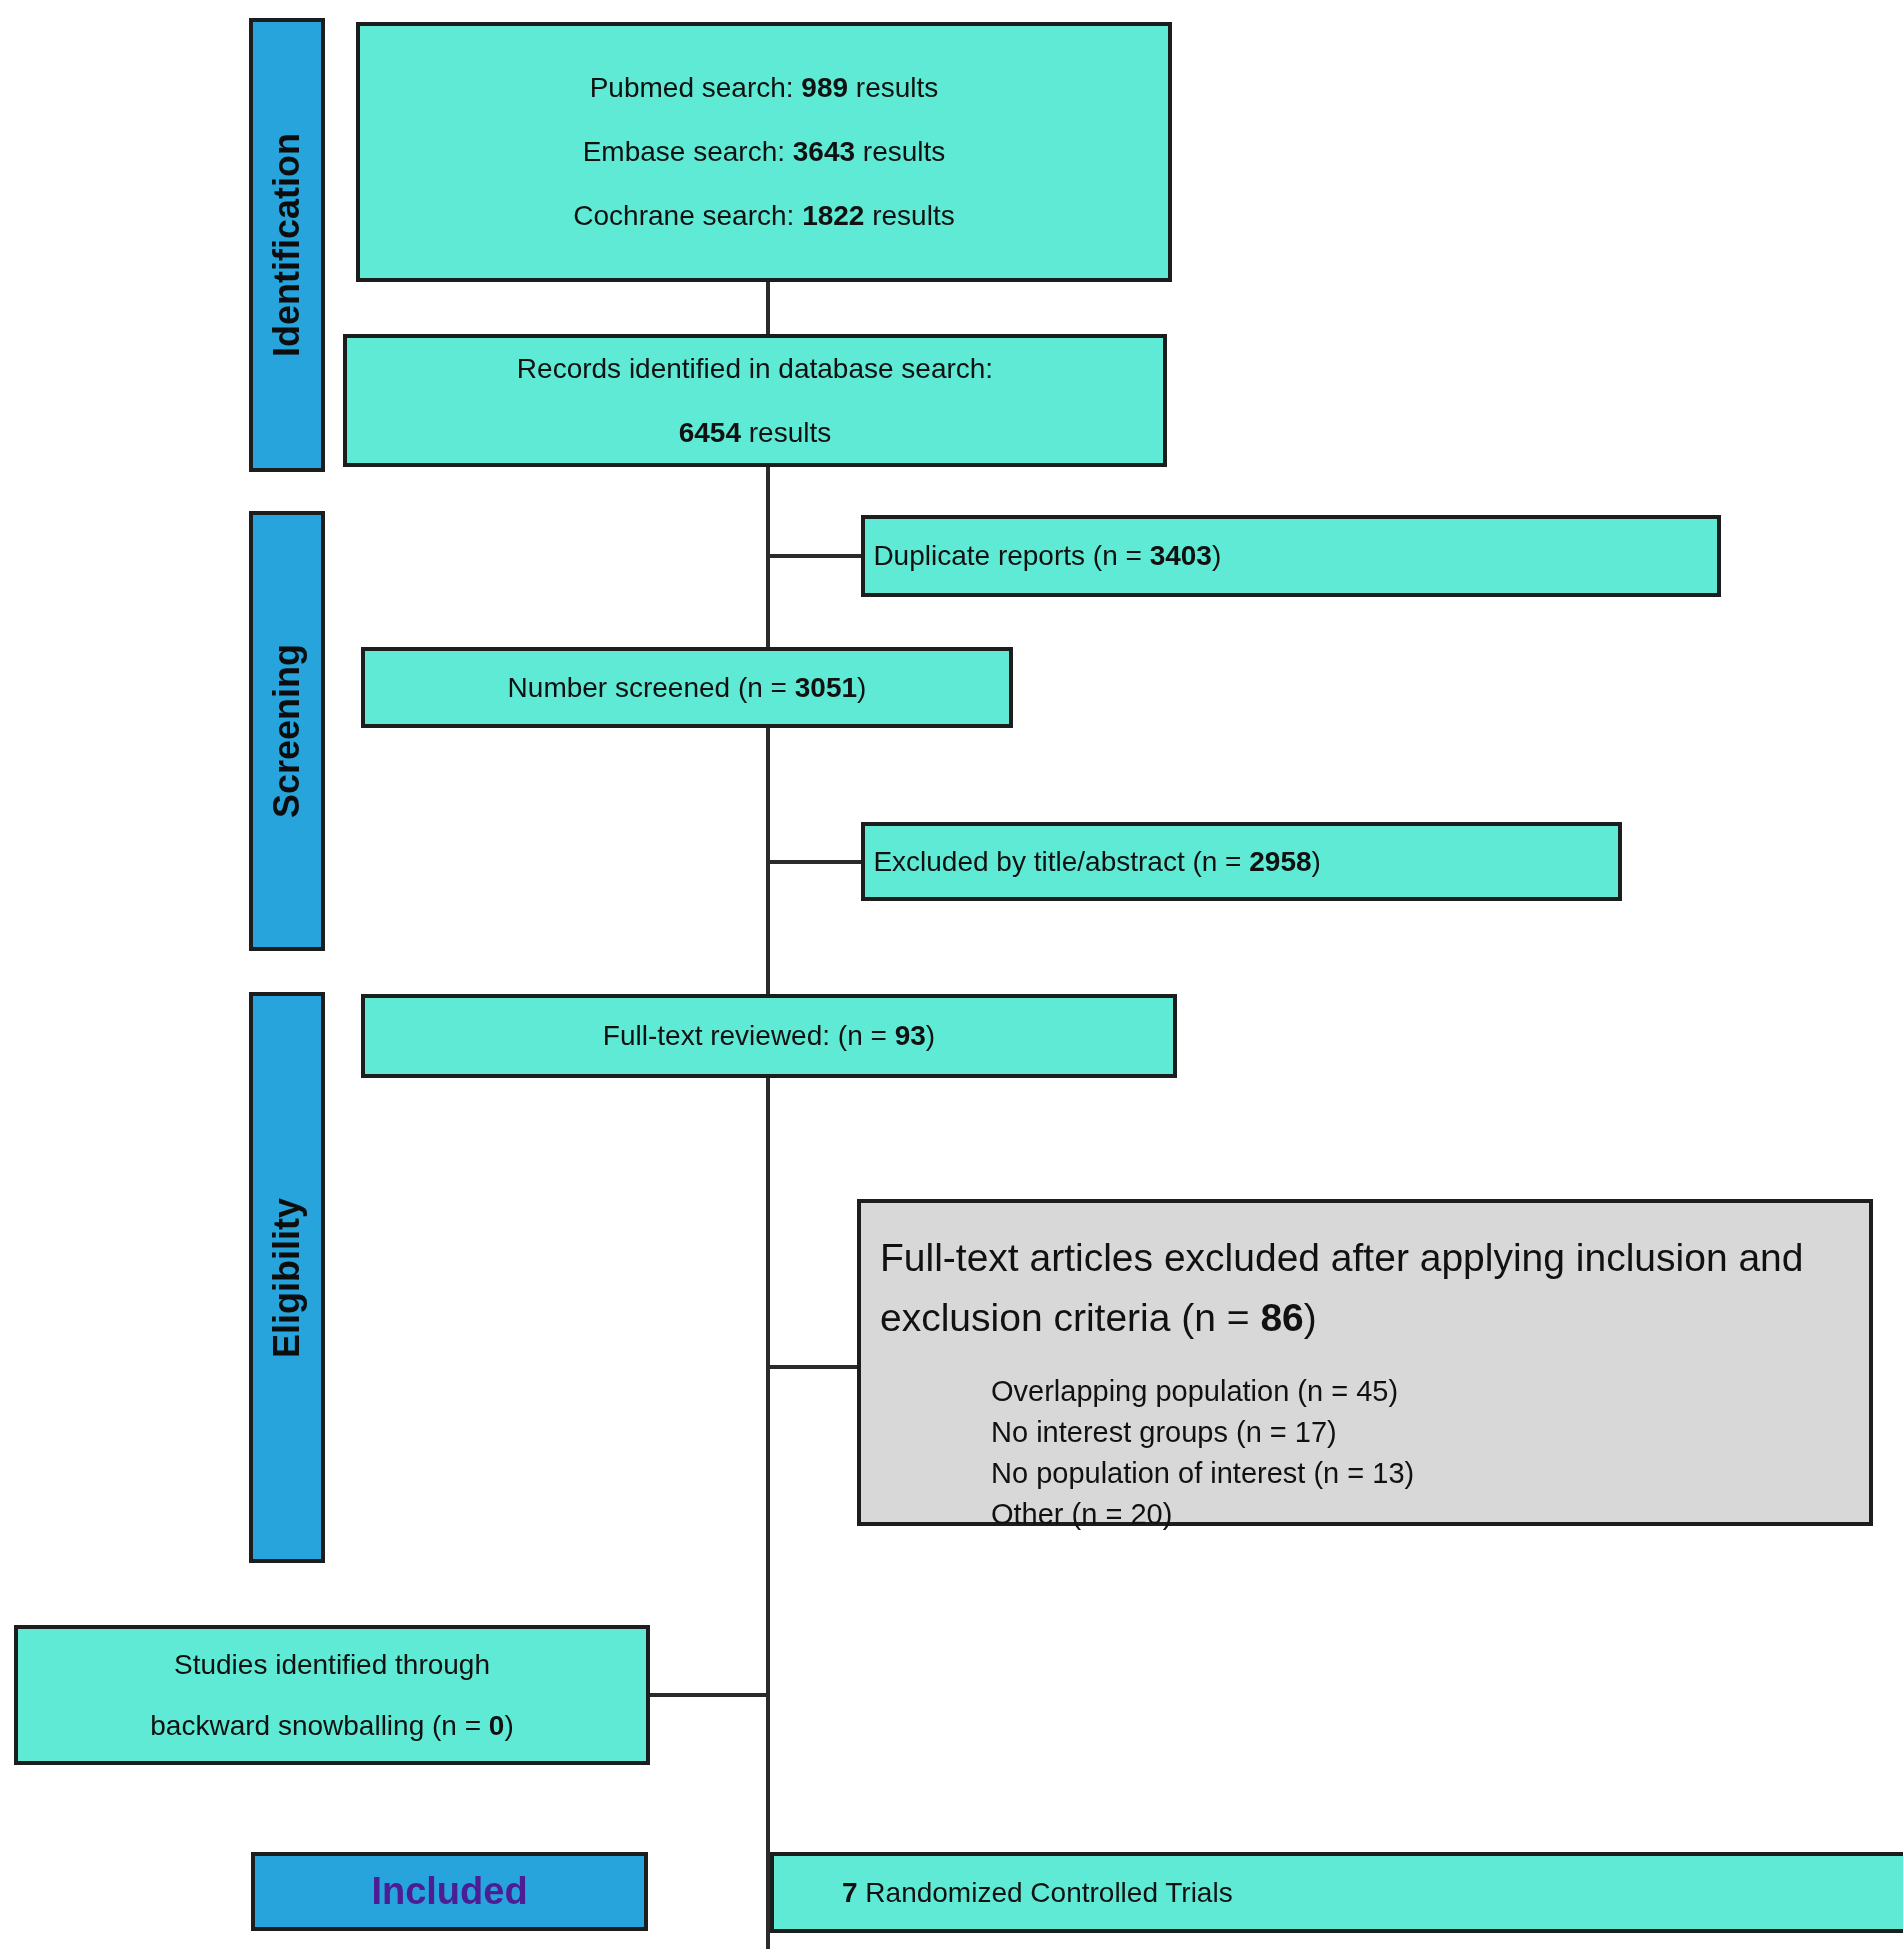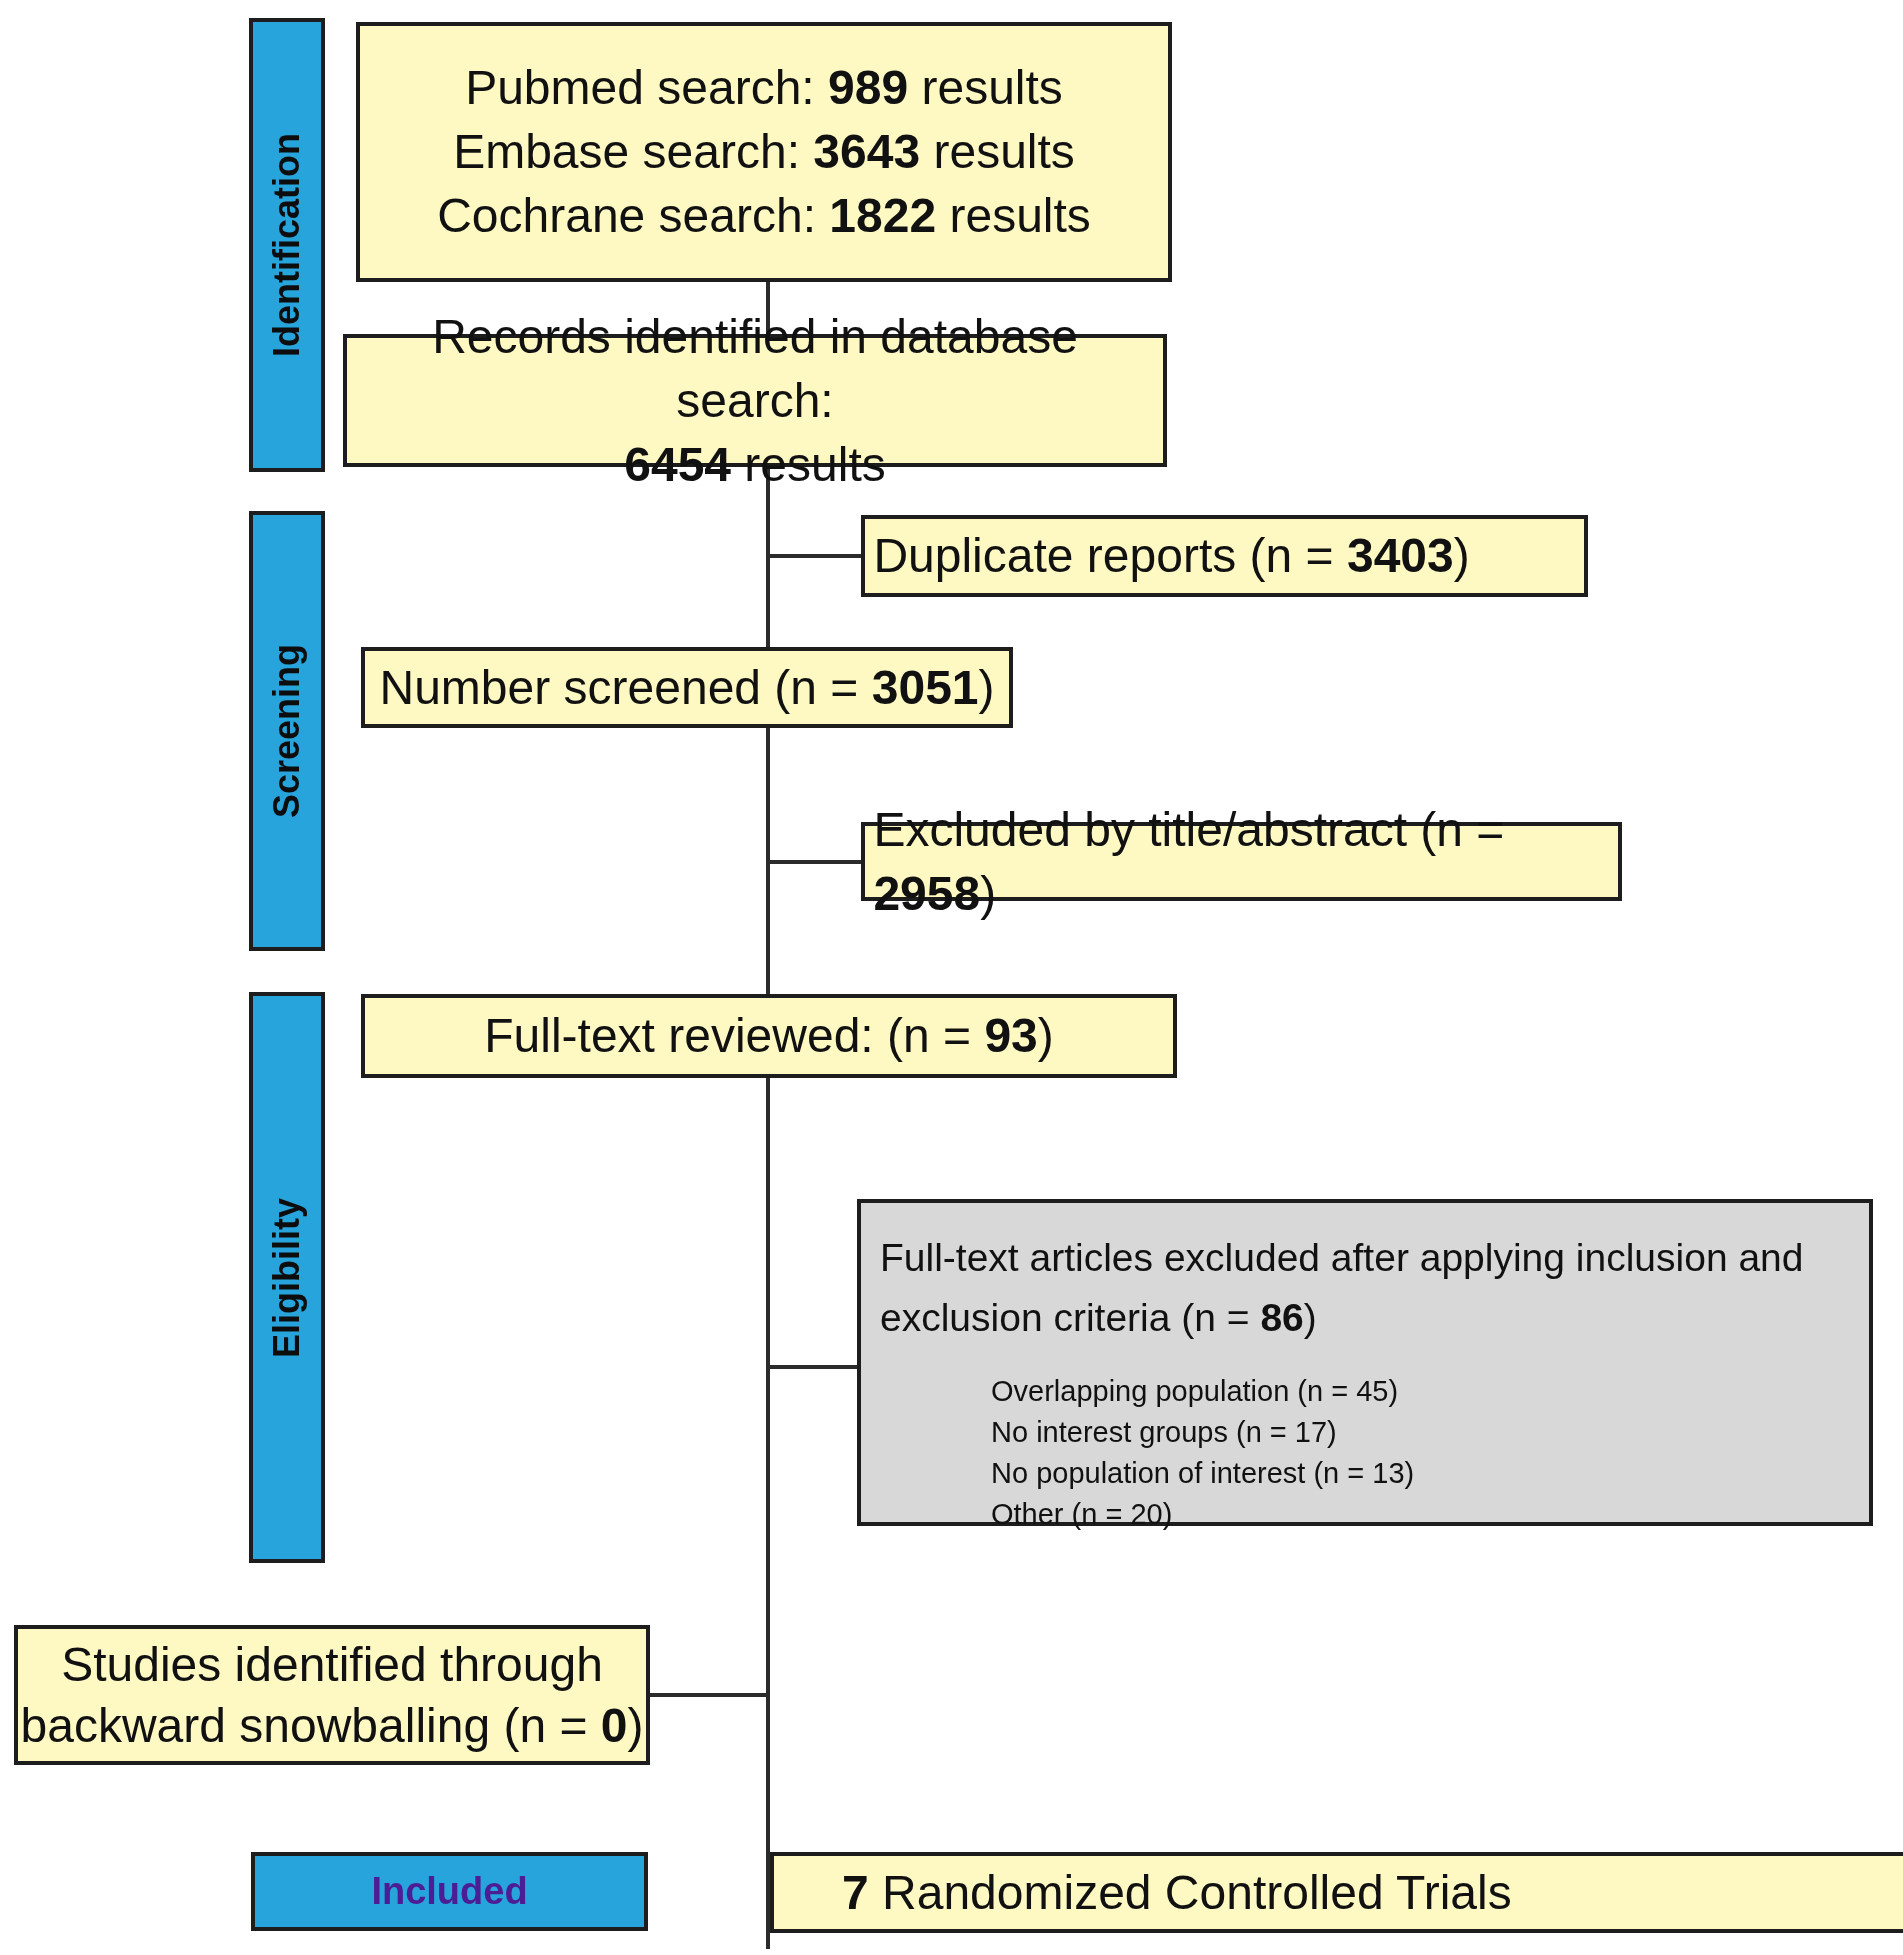--- a/index.html
+++ b/index.html
@@ -10,24 +10,24 @@
     background: #ffffff;
     font-family: "Liberation Sans", "DejaVu Sans", sans-serif;
     color: #111111;
   }
   
   .vline { position: absolute; width: 3.7px; background: #2b2b2b; }
   .hline { position: absolute; height: 3.7px; background: #2b2b2b; }
   
   .box {
     position: absolute;
-    background: #fef9c3;
+    background: #5eead4;
     border: 4.2px solid #1d1d1d;
     box-sizing: border-box;
-    font-size: 48px;
+    font-size: 28px;
     line-height: 64px;
     color: #111111;
   }
   .center-col {
     display: flex;
     flex-direction: column;
     justify-content: center;
     align-items: center;
     text-align: center;
   }
@@ -137,21 +137,21 @@
     </div>
   </div>
 
   <div class="box center-col" style="left:343px; top:334px; width:824px; height:133px;">
     <div>Records identified in database search:</div>
     <div>
       <span class="bold">6454</span><span> results</span>
     </div>
   </div>
 
-  <div class="box left-row" style="left:861px; top:515px; width:727px; height:82px;">
+  <div class="box left-row" style="left:861px; top:515px; width:860px; height:82px;">
     <div>
       <span>Duplicate reports (n = </span><span class="bold">3403</span><span>)</span>
     </div>
   </div>
 
   <div class="box center-col" style="left:361px; top:647px; width:652px; height:81px;">
     <div>
       <span>Number screened (n = </span><span class="bold">3051</span><span>)</span>
     </div>
   </div>

